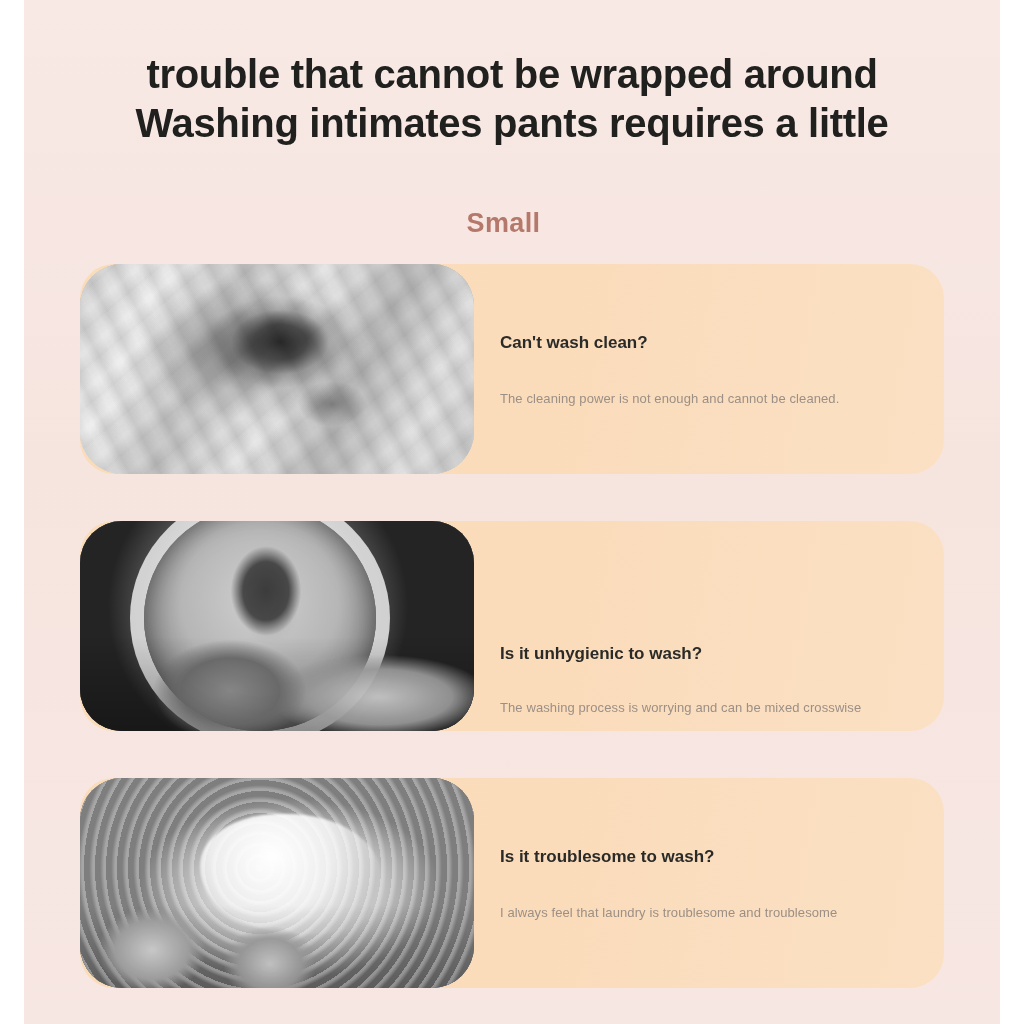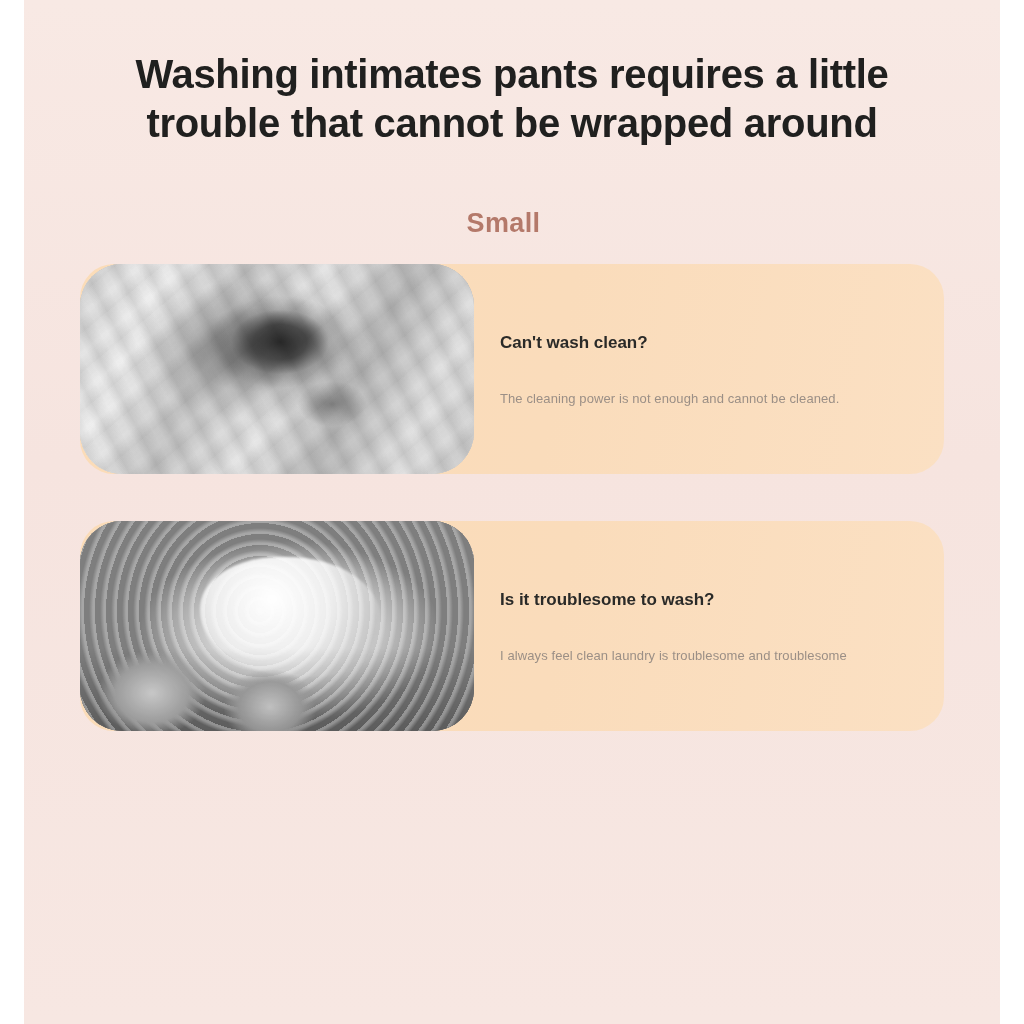--- a/index.html
+++ b/index.html
@@ -213,43 +213,52 @@
   .card--2 .card-body { top: 178px; }
   .card--3 .card-heading { top: 68px; }
   .card--3 .card-body { top: 126px; }
 </style>
 </head>
 <body>
 
 <div class="page">
 
   <div class="title">
+    <span class="line">trouble that cannot be wrapped around</span>
     <span class="line">Washing intimates pants requires a little</span>
-    <span class="line">trouble that cannot be wrapped around</span>
   </div>
 
   <div class="subtitle">Small</div>
 
   <div class="cards">
 
     <div class="card card--1">
       <div class="card-photo">
         <div class="ph ph-1"></div>
       </div>
       <div class="card-text">
         <div class="card-heading">Can't wash clean?</div>
         <div class="card-body">The cleaning power is not enough and cannot be cleaned.</div>
       </div>
     </div>
 
+    <div class="card card--2">
+      <div class="card-photo">
+        <div class="ph ph-2"></div>
+      </div>
+      <div class="card-text">
+        <div class="card-heading">Is it unhygienic to wash?</div>
+        <div class="card-body">The washing process is worrying and can be mixed crosswise</div>
+      </div>
+    </div>
 
     <div class="card card--3">
       <div class="card-photo">
         <div class="ph ph-3"></div>
       </div>
       <div class="card-text">
         <div class="card-heading">Is it troublesome to wash?</div>
-        <div class="card-body">I always feel clean laundry is troublesome and troublesome</div>
+        <div class="card-body">I always feel that laundry is troublesome and troublesome</div>
       </div>
     </div>
 
   </div>
 </div>
 
 </body></html>

